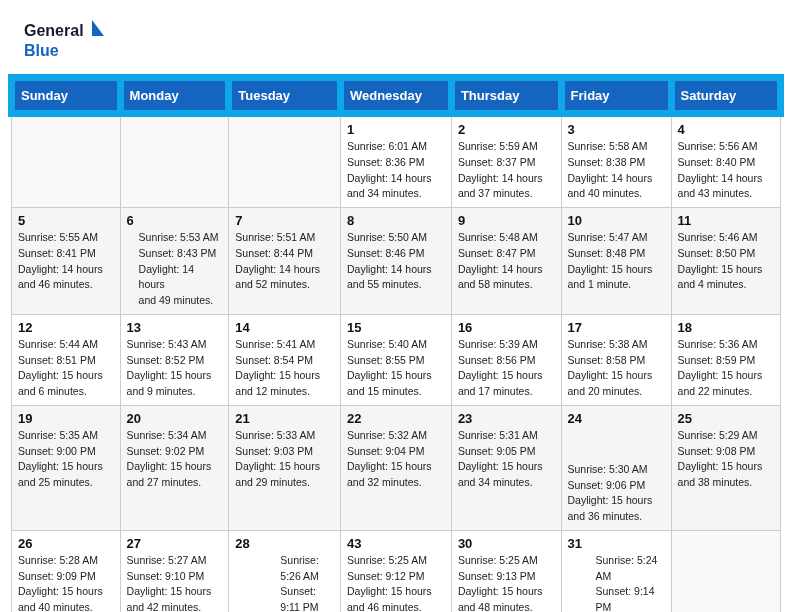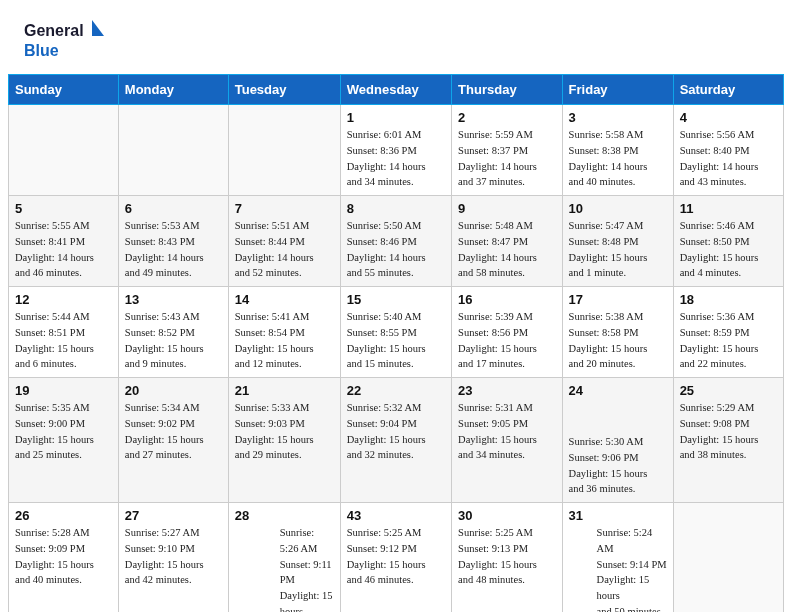--- a/index.html
+++ b/index.html
@@ -38,21 +38,21 @@
       border-collapse: collapse;
       margin: 0 0 10px 0;
     }
     .calendar th {
       background: #1565c0;
       color: #fff;
       font-size: 13px;
       font-weight: bold;
       padding: 7px 6px;
       text-align: left;
-      border: 1px solid #0ea5e9;
+      border: 7px solid #0ea5e9;
     }
     .calendar td {
       vertical-align: top;
       border: 1px solid #ccc;
       padding: 5px 6px;
       width: 113px;
       min-height: 80px;
       font-size: 11px;
       color: #222;
       background: #fff;
@@ -64,21 +64,20 @@
     .day-num {
       font-size: 13px;
       font-weight: bold;
       margin-bottom: 2px;
       color: #111;
     }
     .day-info {
       font-size: 10.5px;
       line-height: 1.5;
       color: #222;
-      font-family: Liberation Serif, serif;
     }
     .empty-cell {
       background: #f9f9f9 !important;
     }
     table {
       padding: 0 8px;
     }
     .cal-wrap {
       padding: 0 8px 8px 8px;
     }
@@ -150,21 +149,21 @@
         <tr>
           <td>
             <div class="day-num">5</div>
             <div class="day-info" style="white-space: pre-line;">Sunrise: 5:55 AM
 Sunset: 8:41 PM
 Daylight: 14 hours
 and 46 minutes.</div>
           </td>
           <td>
             <div class="day-num">6</div>
-            <div class="day-info" style="white-space: pre-line;">Sunrise: 5:53 AM
+            <div class="day-info" style="white-space: pre-line; margin-left: 12px;">Sunrise: 5:53 AM
 Sunset: 8:43 PM
 Daylight: 14 hours
 and 49 minutes.</div>
           </td>
           <td>
             <div class="day-num">7</div>
             <div class="day-info" style="white-space: pre-line;">Sunrise: 5:51 AM
 Sunset: 8:44 PM
 Daylight: 14 hours
 and 52 minutes.</div>

